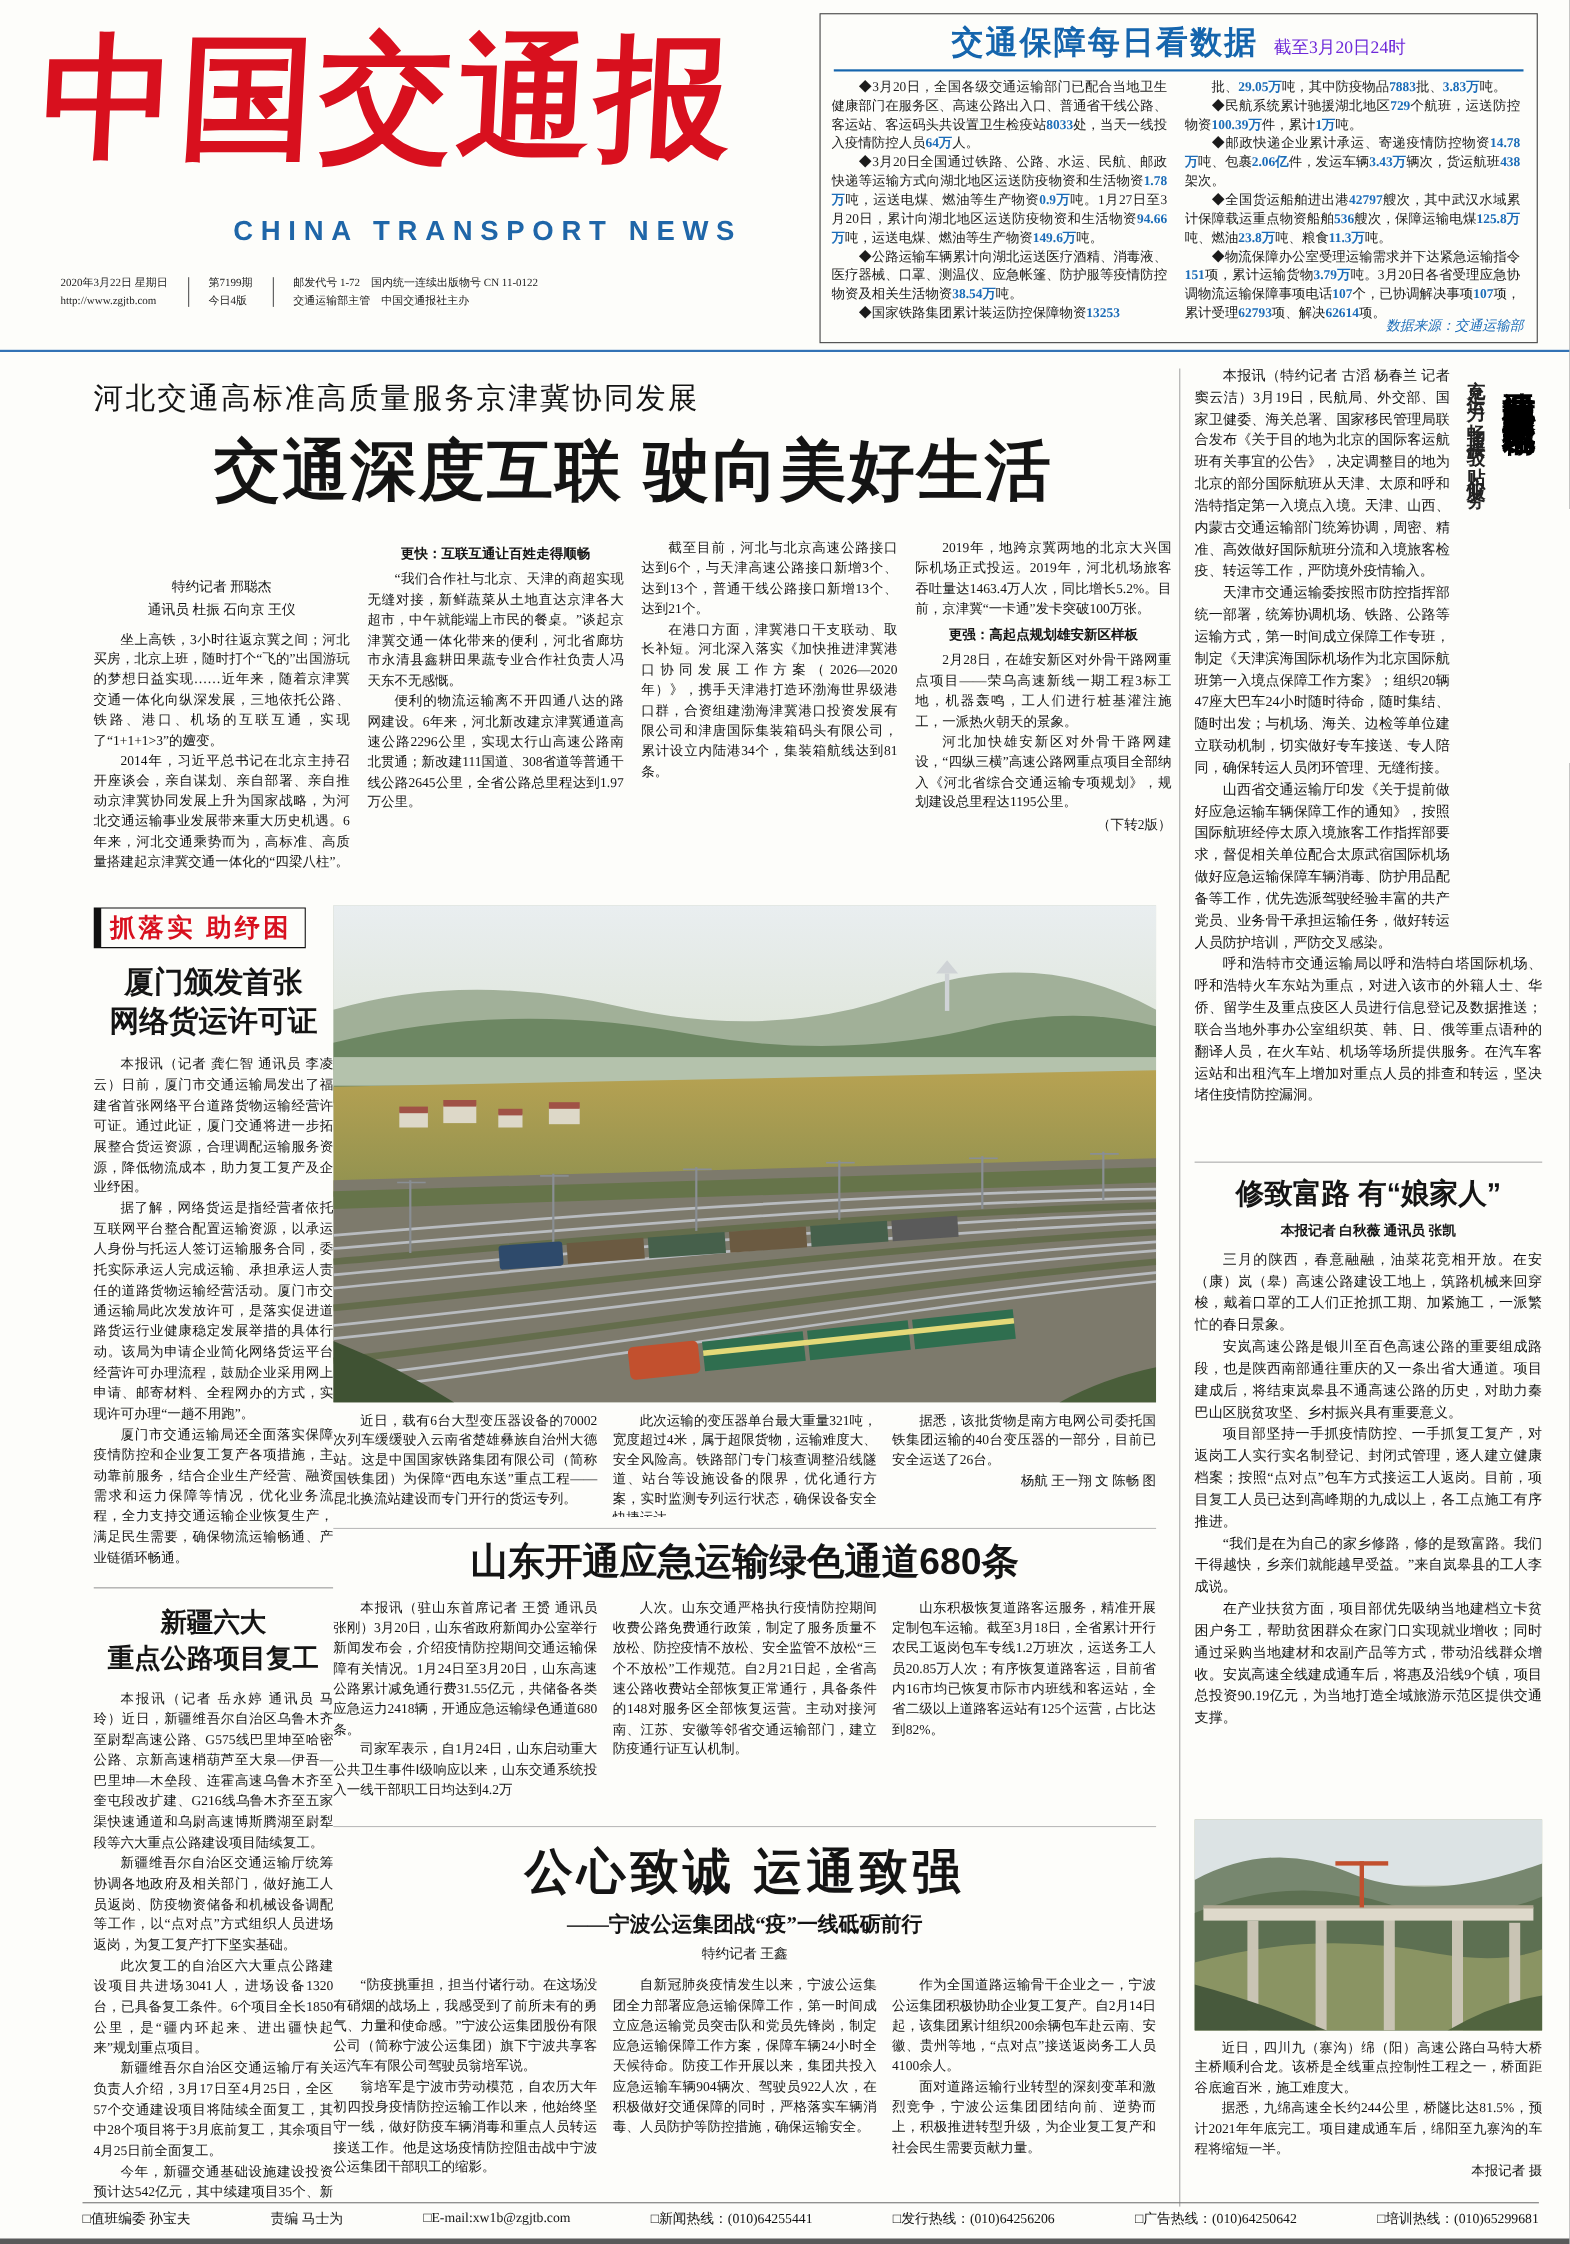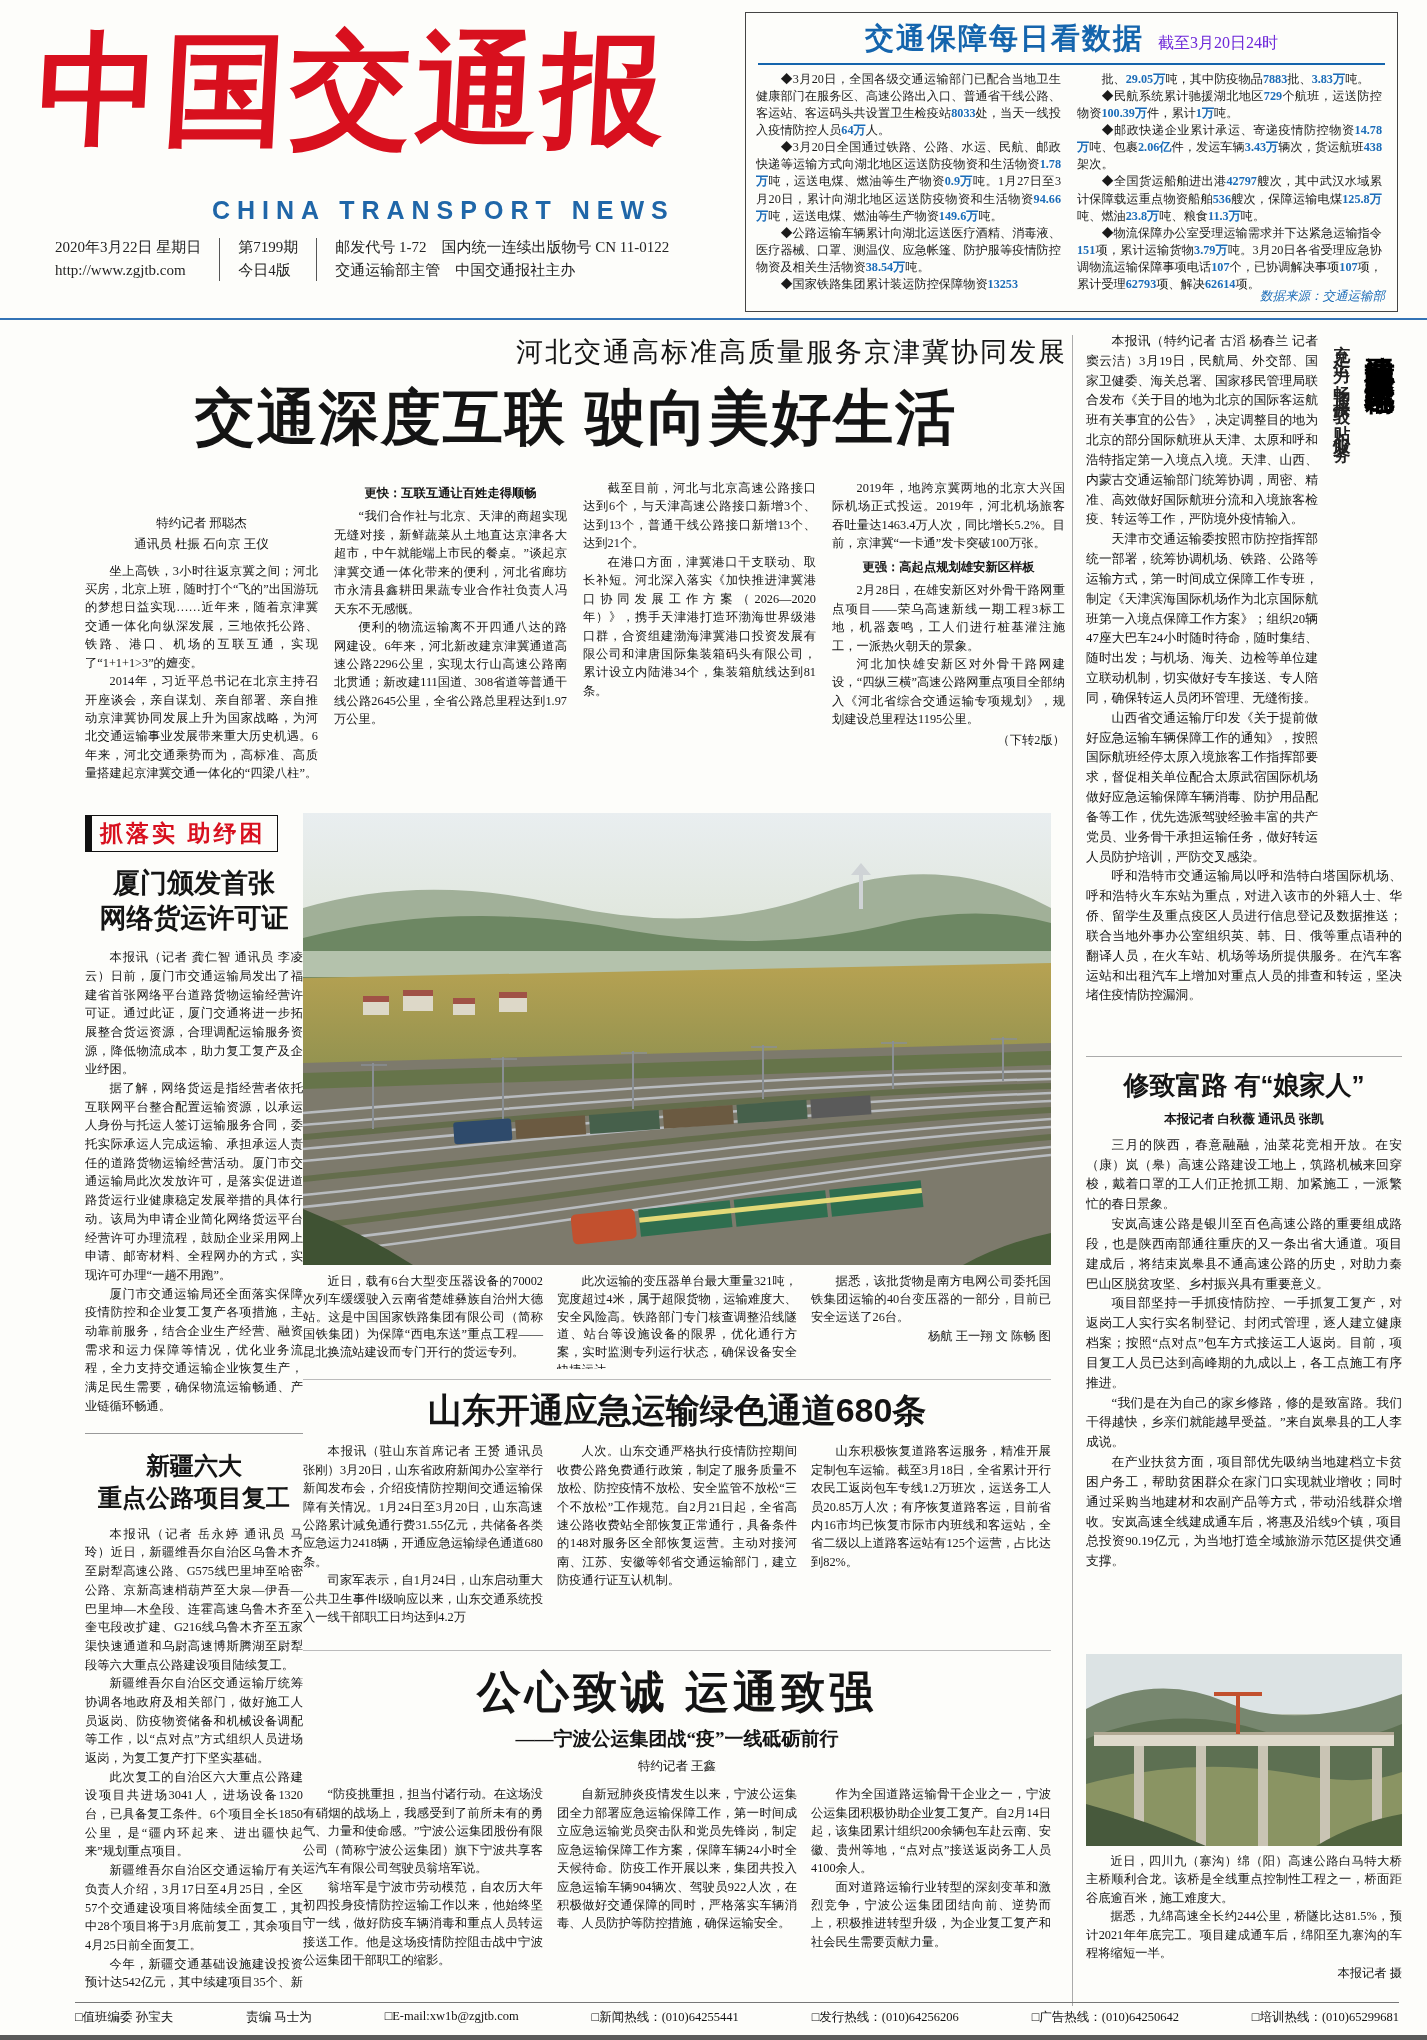--- a/index.html
+++ b/index.html
@@ -4,21 +4,21 @@
 <style>
   html,body{margin:0;padding:0;background:#888;}
   #page{position:relative;width:1427px;height:2040px;background:#fdfdfa;margin:0 auto;
         font-family:"Liberation Serif",serif;color:#141414;overflow:hidden;}
   
   .logo{position:absolute;left:38px;top:18px;width:600px;font-family:"Liberation Serif",serif;
         font-weight:900;font-size:122px;line-height:1.2;color:#d8101e;letter-spacing:4px;
         transform:skewX(-3deg);white-space:nowrap;}
   .logo-en{position:absolute;left:212px;top:196px;font-family:"Liberation Sans",sans-serif;
         color:#1f66a8;font-size:25px;font-weight:bold;letter-spacing:7px;white-space:nowrap;}
-  .dateline{position:absolute;left:55px;top:236px;display:flex;font-size:15px;color:#222;}
+  .dateline{position:absolute;left:55px;top:250px;display:flex;font-size:10px;color:#222;}
   .dateline .cell{padding:0 18px;line-height:1.55;}
   .dateline .cell:first-child{padding-left:0;}
   .dateline .sep{width:1px;background:#555;margin:2px 0;}
   
   .databox{position:absolute;left:745px;top:12px;width:653px;height:300px;border:1px solid #444;
         box-sizing:border-box;padding:6px 10px 4px;}
   .databox-head{display:flex;justify-content:center;align-items:baseline;gap:14px;}
   .databox-title{font-family:"Liberation Sans",sans-serif;font-weight:900;font-size:29px;color:#1565ad;letter-spacing:2px;}
   .databox-asof{font-size:16px;color:#6d28d9;}
   .databox-rule{height:2px;background:#1565ad;margin:4px 2px 6px;}
@@ -26,21 +26,21 @@
   .databox-col{width:305px;height:242px;overflow:hidden;font-size:12.2px;line-height:1.4;color:#1b1b1b;}
   .databox .para{margin:0;text-indent:2em;text-align:justify;}
   .num{color:#1b6cb8;font-weight:bold;}
   .databox-src{position:absolute;right:12px;bottom:6px;font-size:12.5px;font-style:italic;color:#1b6cb8;}
   .top-rule{position:absolute;left:0;right:0;top:318px;height:2px;background:#3373b5;}
   
   .main-left{position:absolute;left:85px;top:330px;width:982px;}
   .main-right{position:absolute;left:1086px;top:332px;width:316px;}
   .v-divider{position:absolute;left:1072px;top:335px;bottom:34px;width:1px;background:#aaa;}
   
-  .kicker{text-align:right;font-size:27px;font-weight:500;letter-spacing:2px;margin-top:4px;}
+  .kicker{text-align:left;font-size:27px;font-weight:500;letter-spacing:2px;margin-top:14px;}
   .headline{text-align:center;font-family:"Liberation Sans",sans-serif;font-weight:900;
         font-size:60px;letter-spacing:2px;margin:8px 0 20px;}
   .lead-cols{display:flex;gap:16px;height:318px;overflow:hidden;}
   .lead-col{width:233px;font-size:12.3px;line-height:1.5;}
   .para{margin:0;text-indent:2em;text-align:justify;}
   .subhead{margin:5px 0;text-indent:0;text-align:center;font-weight:bold;
         font-family:"Liberation Sans",sans-serif;}
   .turn{margin:2px 0 0;text-indent:0;text-align:right;}
   .credit{margin:2px 0 0;text-indent:0;text-align:right;}
   .byline-block{text-align:center;font-size:12.5px;line-height:1.7;margin-bottom:6px;margin-top:34px;}

